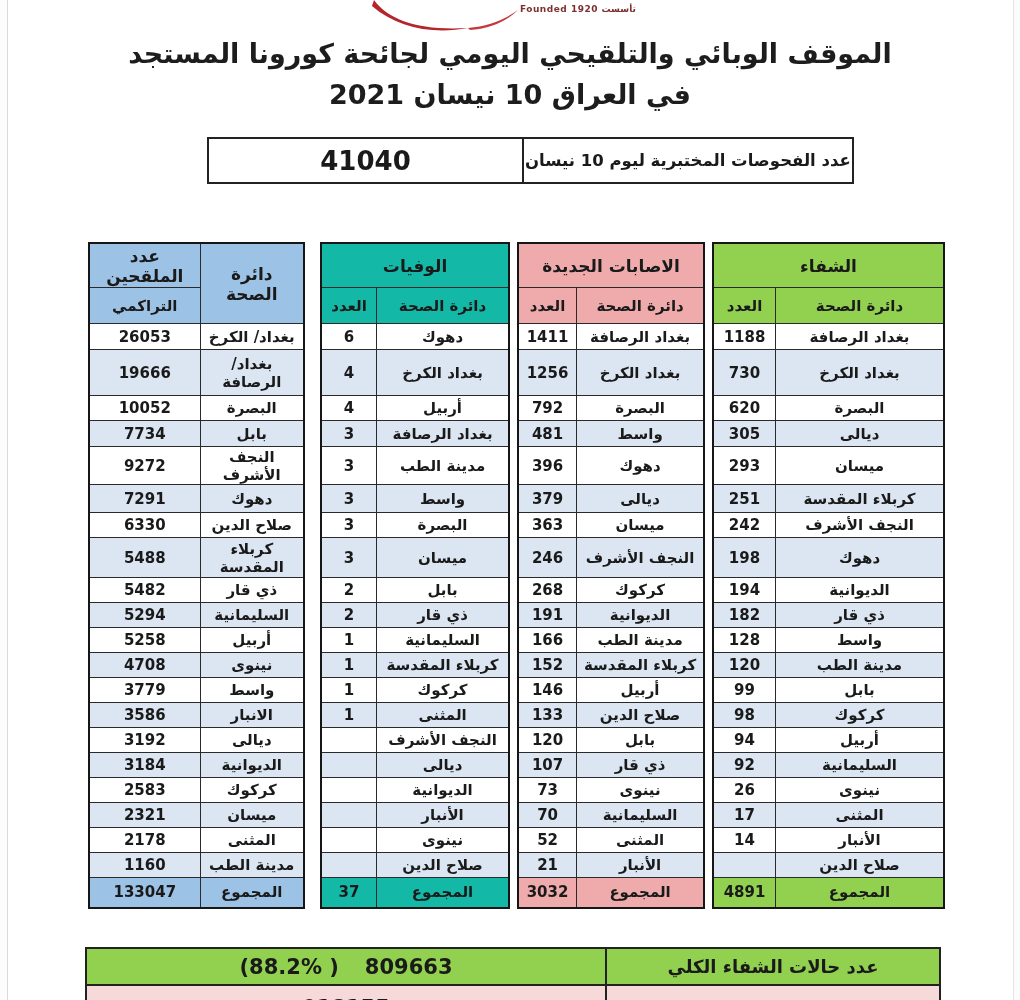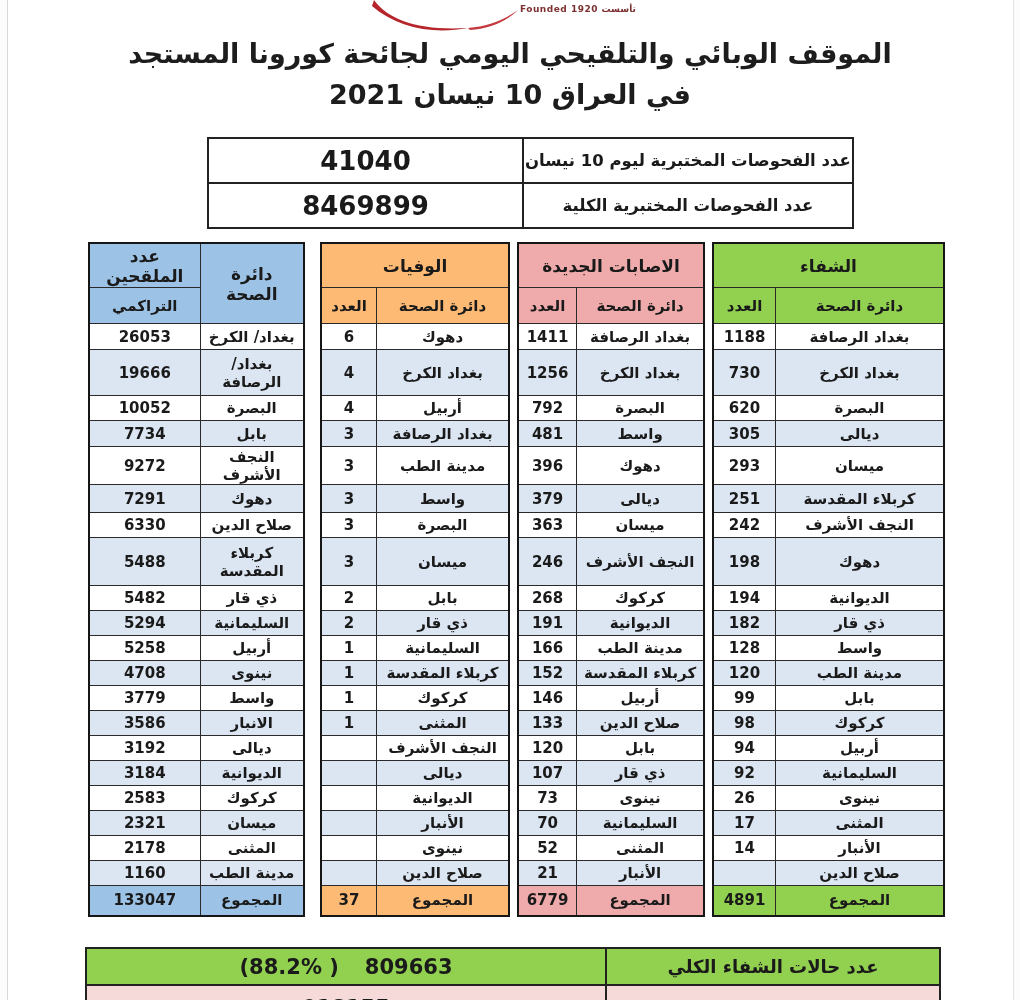--- a/index.html
+++ b/index.html
@@ -34,35 +34,35 @@
   .panel thead tr:first-child th{height:43px;font-size:17px;}
   .panel thead tr:nth-child(2) th{height:35px;font-size:15px;}
   .panel td{font-size:15px;}
   .panel .nam{direction:rtl;}
   .panel tbody tr{height:25px;}
   .panel tbody tr:nth-of-type(1){height:26px;}
   .panel tbody tr:nth-of-type(2){height:46px;}
   .panel tbody tr:nth-of-type(4){height:26px;}
   .panel tbody tr:nth-of-type(5){height:38px;}
   .panel tbody tr:nth-of-type(6){height:28px;}
-  .panel tbody tr:nth-of-type(8){height:48px;}
+  .panel tbody tr:nth-of-type(8){height:40px;}
   .panel tfoot tr{height:30px;}
   .panel tbody tr:nth-of-type(even) td{background:#dce6f2;}
 
   #vaccinated{left:88px;width:217px;}
   #vaccinated .c-val{width:110px;} #vaccinated .c-nam{width:103px;}
   #deaths{left:320px;width:190px;}
   #deaths .c-val{width:55px;} #deaths .c-nam{width:131px;}
   #newcases{left:517px;width:188px;}
   #newcases .c-val{width:58px;} #newcases .c-nam{width:126px;}
   #recovered{left:712px;width:233px;}
   #recovered .c-val{width:62px;} #recovered .c-nam{width:167px;}
 
   .blue  thead th,.blue  tfoot td{background:#9cc2e5;}
-  .gray  thead th,.gray  tfoot td{background:#fdba74;}
+  .gray  thead th,.gray  tfoot td{background:#14b8a6;}
   .pink  thead th,.pink  tfoot td{background:#efabab;}
   .green thead th,.green tfoot td{background:#92d050;}
 
   
   .summary{position:absolute;left:85px;top:947px;border:2px solid #222;}
   .summary td{border:2px solid #222;text-align:center;vertical-align:middle;font-weight:bold;}
   .summary .sval{width:516px;font-size:21px;}
   .summary .slabel{width:330px;font-size:18px;direction:rtl;white-space:nowrap;}
   .srow-green td{background:#92d050;height:33px;}
   .srow-pink td{background:#f6dada;height:42px;}
@@ -86,24 +86,20 @@
   <div>الموقف الوبائي والتلقيحي اليومي لجائحة كورونا المستجد</div>
   <div>في العراق  10  نيسان  2021</div>
 </div>
 
 <table class="tests">
   <tbody>
       <tr>
     <td class="tval">41040</td>
     <td class="tlabel">عدد الفحوصات المختبرية  ليوم 10 نيسان</td>
   </tr>
-  <tr>
-    <td class="tval">8469899</td>
-    <td class="tlabel">عدد الفحوصات المختبرية الكلية</td>
-  </tr>
 </tbody>
   </table>
 
 <table class="panel blue" id="vaccinated">
   <colgroup>
       <col class="c-val">
       <col class="c-nam">
     </colgroup>
   <thead>
     <tr>
@@ -459,21 +455,21 @@
         <td class="nam">المثنى</td>
       </tr>
 
       <tr>
         <td class="val">21</td>
         <td class="nam">الأنبار</td>
       </tr>
     </tbody>
   <tfoot>
     <tr>
-      <td class="val">6779</td>
+      <td class="val">3032</td>
       <td class="nam">المجموع</td>
     </tr>
   </tfoot>
 </table>
 
 <table class="panel green" id="recovered">
   <colgroup>
       <col class="c-val">
       <col class="c-nam">
     </colgroup>

